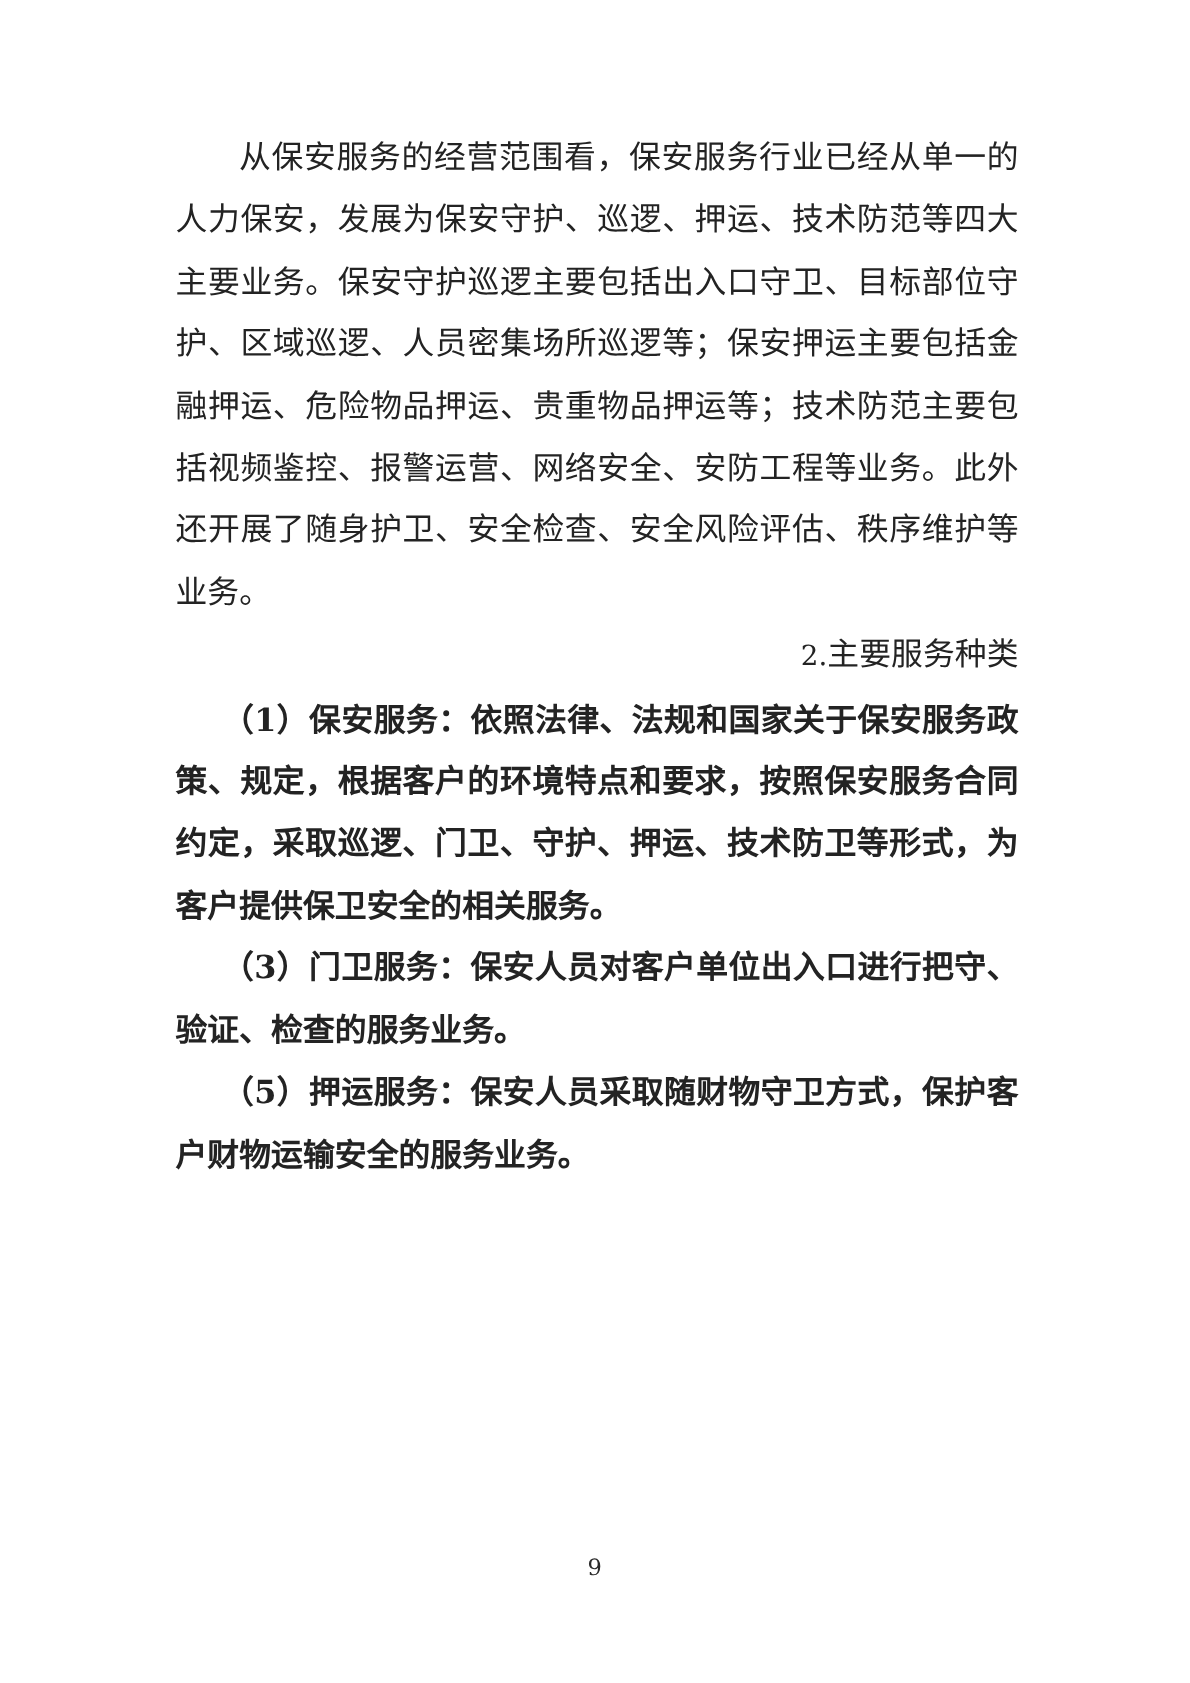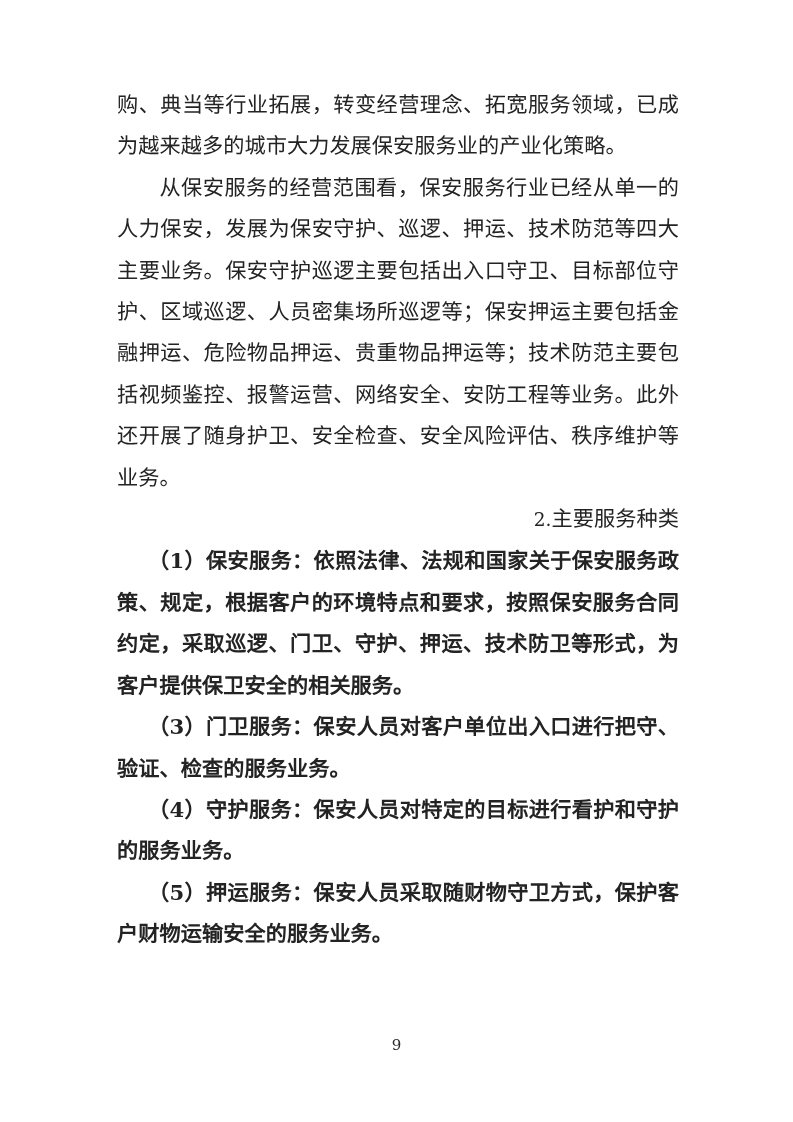--- a/index.html
+++ b/index.html
@@ -76,32 +76,30 @@
     color: #2b2b2b;
   }
 </style>
 </head>
 <body>
 
 <div class="page">
 
   <div class="text-block">
 
-    <p class="para cont">购、典当等行业拓展，转变经营理念、拓宽服务领域，已成为越来越多的城市大力发展保安服务业的产业化策略。</p>
 
     <p class="para indent">从保安服务的经营范围看，保安服务行业已经从单一的人力保安，发展为保安守护、巡逻、押运、技术防范等四大主要业务。保安守护巡逻主要包括出入口守卫、目标部位守护、区域巡逻、人员密集场所巡逻等；保安押运主要包括金融押运、危险物品押运、贵重物品押运等；技术防范主要包括视频鉴控、报警运营、网络安全、安防工程等业务。此外还开展了随身护卫、安全检查、安全风险评估、秩序维护等业务。</p>
 
     <p class="para heading"><span class="heading-num">2.</span><span>主要服务种类</span></p>
 
     <p class="para listitem">（1）保安服务：依照法律、法规和国家关于保安服务政策、规定，根据客户的环境特点和要求，按照保安服务合同约定，采取巡逻、门卫、守护、押运、技术防卫等形式，为客户提供保卫安全的相关服务。</p>
 
 
     <p class="para listitem">（3）门卫服务：保安人员对客户单位出入口进行把守、验证、检查的服务业务。</p>
 
-    <p class="para listitem">（4）守护服务：保安人员对特定的目标进行看护和守护的服务业务。</p>
 
     <p class="para listitem">（5）押运服务：保安人员采取随财物守卫方式，保护客户财物运输安全的服务业务。</p>
 
   </div>
 
   <div class="page-number">9</div>
 
 </div>
 
 </body></html>

